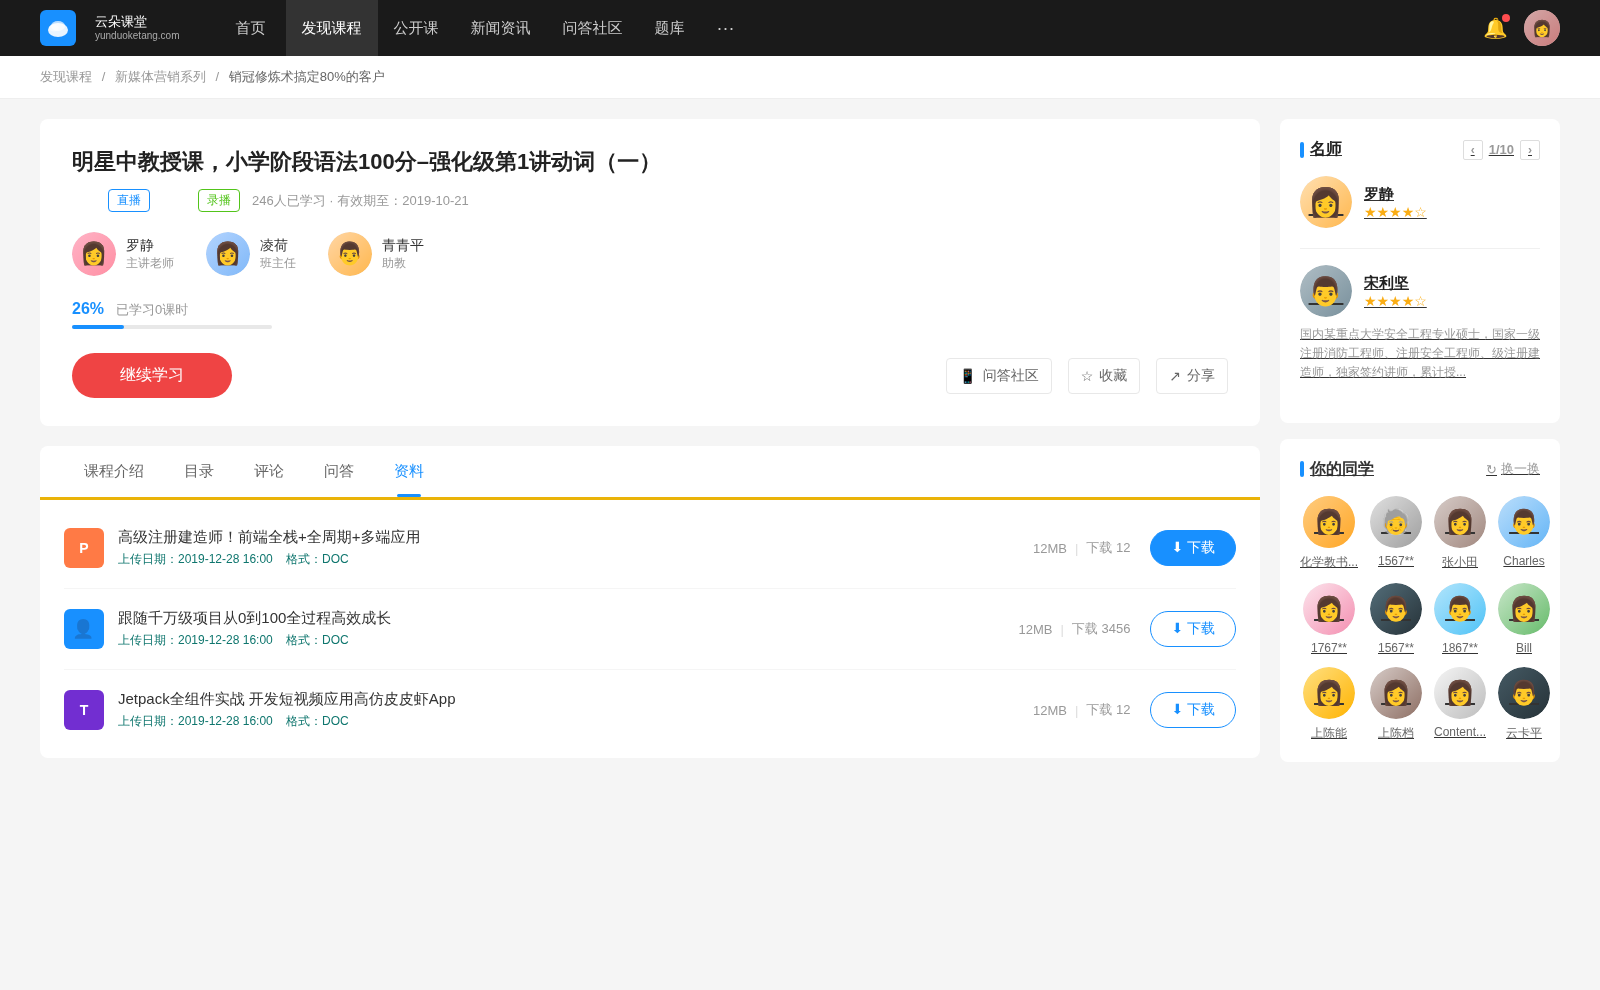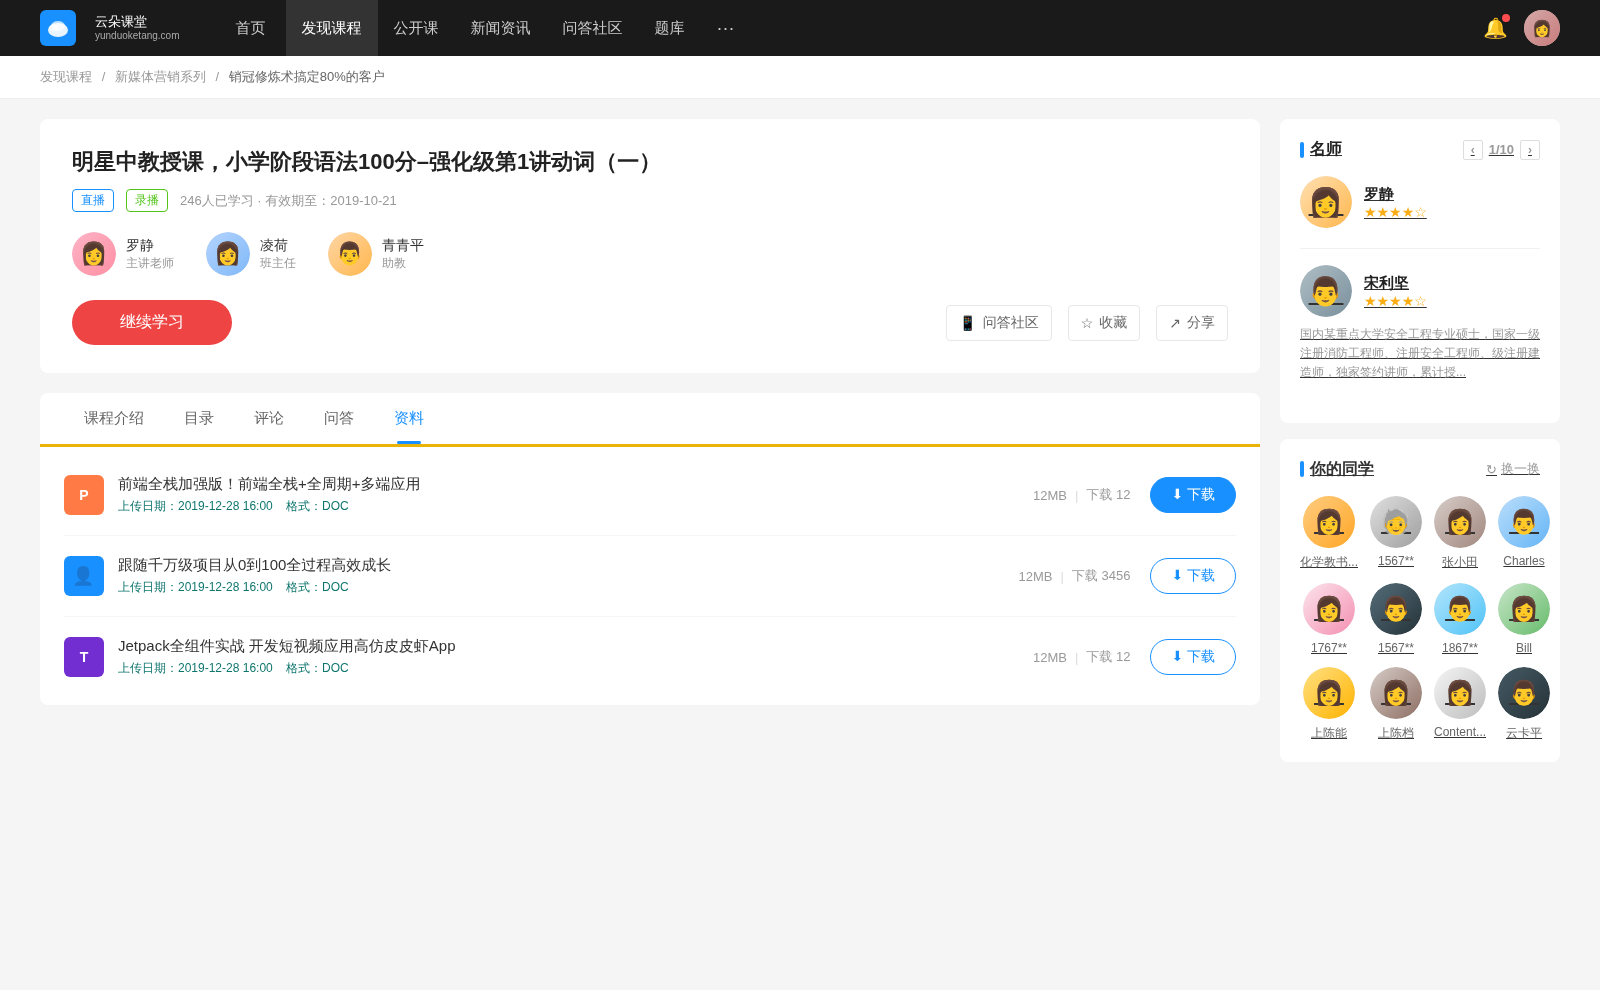--- a/index.html
+++ b/index.html
@@ -30,21 +30,21 @@
     
     .main { display: flex; gap: 20px; padding: 20px 40px; max-width: 1600px; }
 
     
     .content { flex: 1; min-width: 0; }
 
     
     .course-card { background: white; border-radius: 8px; padding: 28px 32px; margin-bottom: 20px; }
     .course-title { font-size: 22px; font-weight: bold; color: #222; margin-bottom: 12px; }
     .course-meta { display: flex; align-items: center; gap: 12px; margin-bottom: 20px; }
-    .badge { padding: 2px 8px; border-radius: 4px; font-size: 12px; border: 1px solid; }
+    .badge { padding: 2px 8px; border-radius: 4px; font-size: 12px; border: 1px solid; margin-left: 36px; }
     .badge-live { color: #1890ff; border-color: #1890ff; }
     .badge-record { color: #52c41a; border-color: #52c41a; }
     .course-stats { color: #999; font-size: 13px; }
     .teachers { display: flex; gap: 32px; margin-bottom: 24px; }
     .teacher { display: flex; align-items: center; gap: 10px; }
     .teacher-avatar { width: 44px; height: 44px; border-radius: 50%; overflow: hidden; background: #f0f0f0; display: flex; align-items: center; justify-content: center; }
     .teacher-info .name { font-size: 14px; font-weight: 500; }
     .teacher-info .role { font-size: 12px; color: #999; }
     .progress-section { margin-bottom: 24px; }
     .progress-label { color: #1890ff; font-weight: bold; font-size: 16px; margin-bottom: 4px; }
@@ -190,20 +190,27 @@
           <div class="teacher-avatar">
             <div class="avatar-face" style="background:linear-gradient(135deg,#ffd6a5,#ffb74d);">👨</div>
           </div>
           <div class="teacher-info">
             <div class="name">青青平</div>
             <div class="role">助教</div>
           </div>
         </div>
       </div>
 
+      <div class="progress-section">
+        <span class="progress-label">26%</span>
+        <span class="progress-sub">已学习0课时</span>
+        <div class="progress-bar-bg">
+          <div class="progress-bar-fill" style="width: 26%;"></div>
+        </div>
+      </div>
 
       <div class="course-actions">
         <button class="btn-continue">继续学习</button>
         <div class="action-buttons">
           <div class="action-btn">
             <span>📱</span>
             <span>问答社区</span>
           </div>
           <div class="action-btn">
             <span>☆</span>
@@ -224,21 +231,21 @@
         <div class="tab">评论</div>
         <div class="tab">问答</div>
         <div class="tab active">资料</div>
       </div>
 
       <div class="file-list">
 
         <div class="file-item">
           <div class="file-icon orange">P</div>
           <div class="file-info">
-            <div class="file-name">前端全栈加强版！前端全栈+全周期+多端应用</div>
+            <div class="file-name">高级注册建造师！前端全栈+全周期+多端应用</div>
             <div class="file-meta">上传日期：2019-12-28  16:00 &nbsp;&nbsp; 格式：DOC</div>
           </div>
           <div class="file-stats">
             <span>12MB</span>
             <span class="file-sep">|</span>
             <span>下载 12</span>
           </div>
           <button class="btn-download filled">⬇ 下载</button>
         </div>
 

